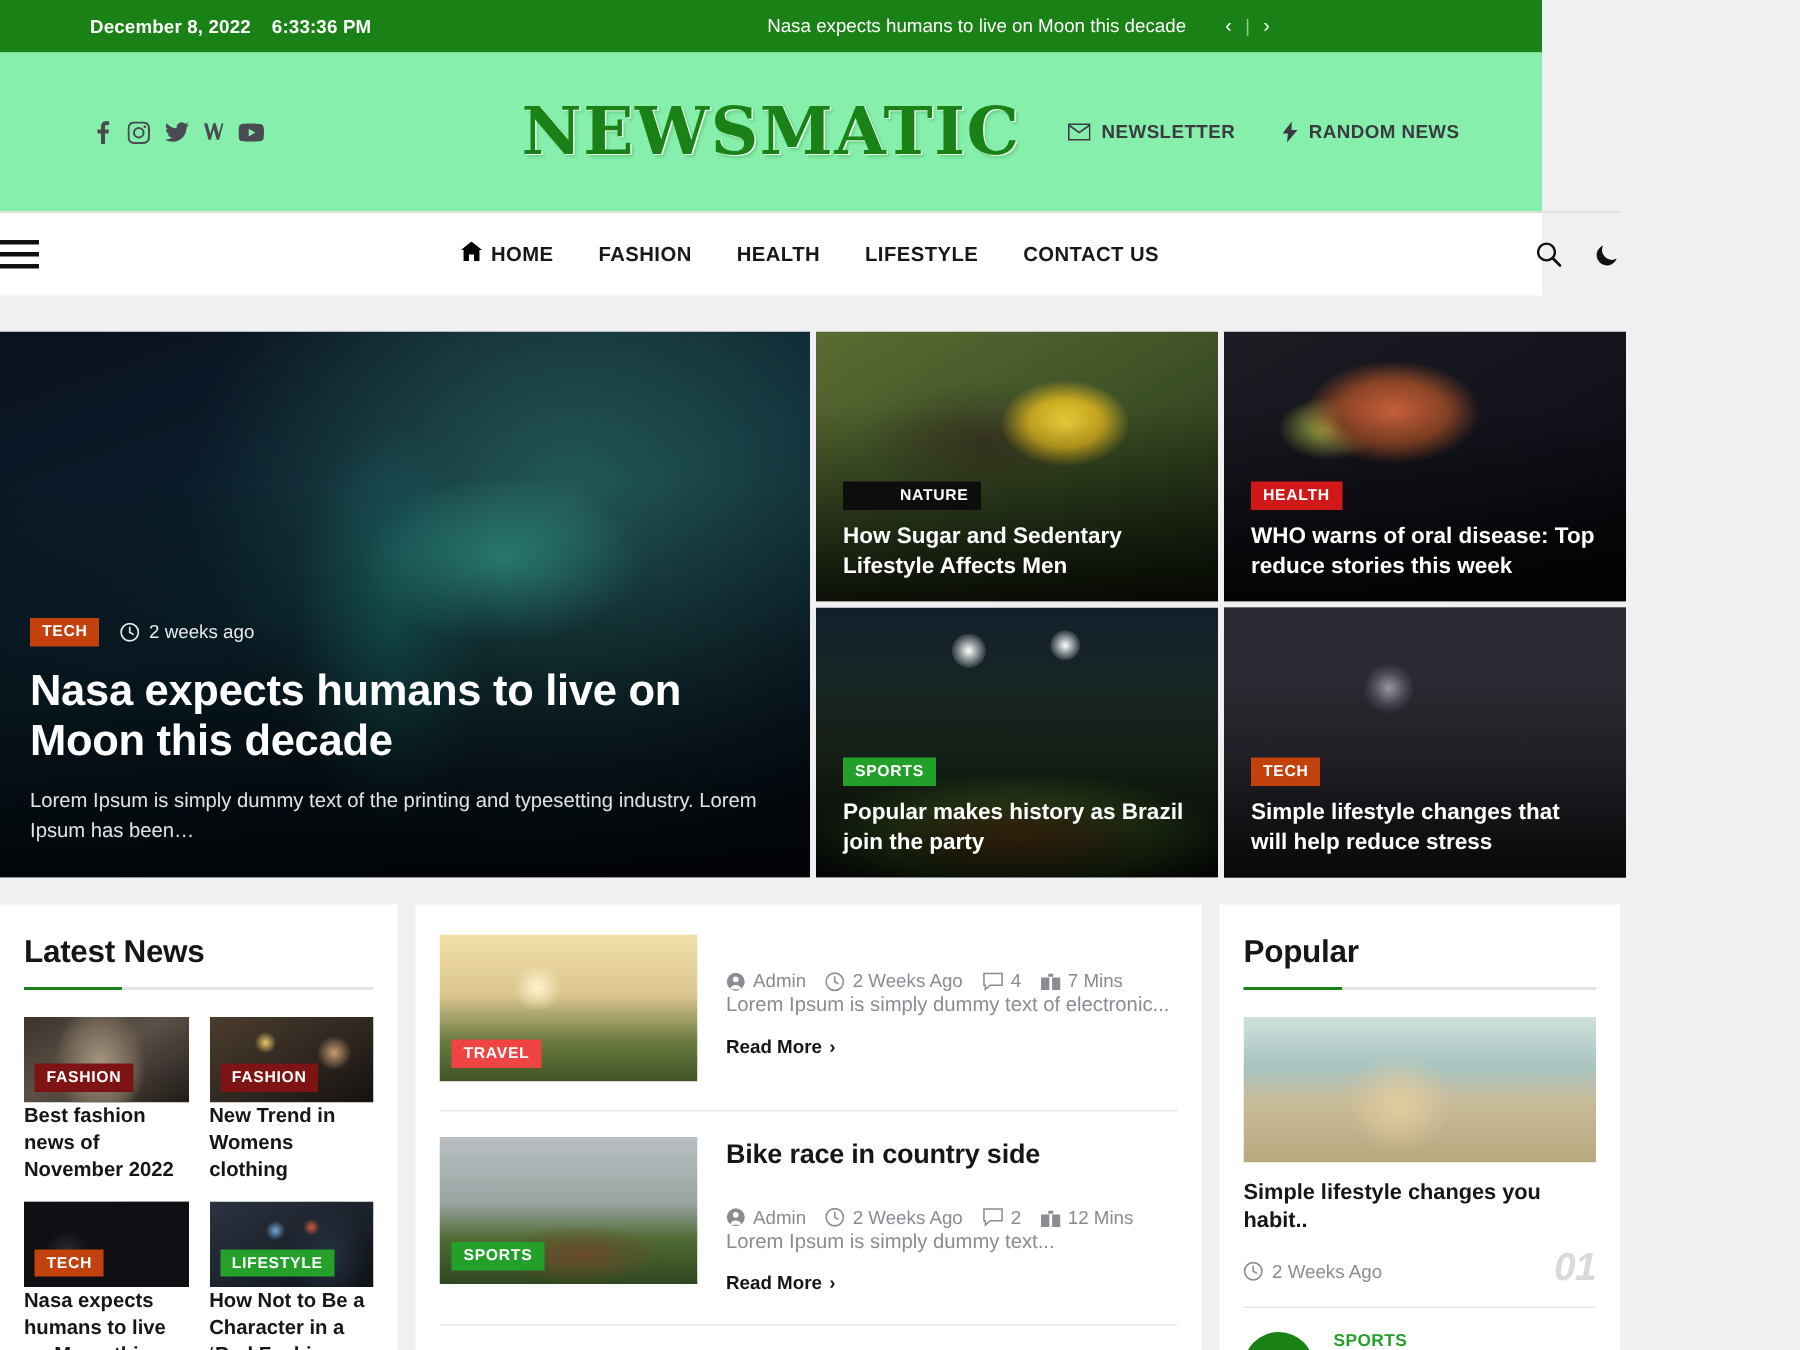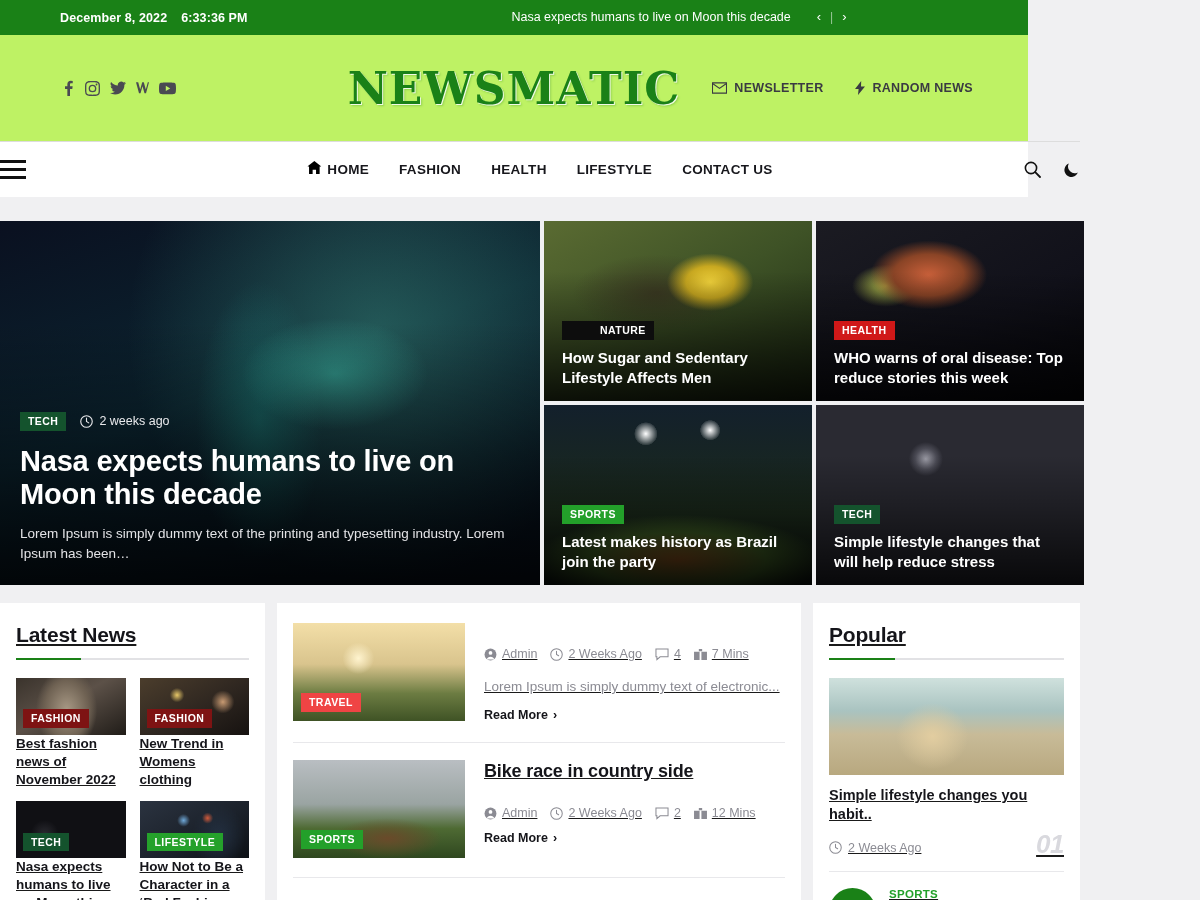--- a/index.html
+++ b/index.html
@@ -4,21 +4,21 @@
 <title>Newsmatic</title>
 <style>
   * { box-sizing: border-box; margin: 0; padding: 0; }
   html, body {
     width: 1200px; height: 900px;
     overflow: hidden;
     background: #f0f0f2;
     font-family: "Liberation Sans", sans-serif;
     color: #1a1a1a;
   }
-  .page { width: 1028px; height: 900px; position: relative; text-decoration: underline; }
+  .page { width: 1028px; height: 900px; position: relative; }
 
   
   .topbar {
     height: 35px; background: #1a8117; color: #fff;
     display: flex; align-items: center; position: relative;
   }
   .topbar-left {
     position: absolute; left: 60px; top: 50%; transform: translateY(-50%);
     display: flex; align-items: center; gap: 14px;
     font-size: 12.5px; font-weight: 700; letter-spacing: .1px;
@@ -28,21 +28,21 @@
     top: 50%; margin-top: -8px;
     display: flex; align-items: center; gap: 0;
     padding-left: 330px;
   }
   .ticker-text { font-size: 12.5px; font-weight: 400; white-space: nowrap; }
   .ticker-nav { display: flex; align-items: center; gap: 9px; margin-left: 26px; font-size: 13px; }
   .ticker-nav span { cursor: pointer; line-height: 1; }
   .ticker-nav .bar { opacity: .55; font-size: 12px; }
 
   
-  .header { background: #bef264; height: 106px; position: relative; }
+  .header { background: #86efac; height: 106px; position: relative; }
   .socials {
     position: absolute; left: 62px; top: 50%; transform: translateY(-50%);
     display: flex; align-items: center; gap: 10px;
   }
   .socials svg { display: block; fill: #4a4a52; }
   .logo {
     position: absolute; left: 50%; top: 50%;
     transform: translate(-50%, -50%);
     font-family: "DejaVu Serif", serif;
     font-size: 44px; font-weight: 700;
@@ -97,21 +97,21 @@
     background: linear-gradient(to top, rgba(0,0,0,.80) 0%, rgba(0,0,0,.28) 45%, rgba(0,0,0,0) 72%);
   }
   .tile-main { grid-row: span 2; }
   .tile-body { position: absolute; left: 0; right: 0; bottom: 0; padding: 16px 18px 14px; }
   .tile-main .tile-body { padding: 0 20px 20px; }
   .badge {
     display: inline-block; padding: 4px 8px 3px;
     font-size: 10.5px; font-weight: 700; color: #fff;
     letter-spacing: .45px; line-height: 1.1; vertical-align: middle;
   }
-  .badge-tech { background: #14532d; }
+  .badge-tech { background: #c2410c; }
   .badge-nature { background: #0d0d0d; padding-left: 38px; }
   .badge-health { background: #d01818; }
   .badge-sports { background: #23a02a; }
   .badge-travel { background: #ef4444; }
   .badge-fashion { background: #7e1313; }
   .badge-lifestyle { background: #25a12b; }
   .meta-row {
     display: flex; align-items: center; gap: 14px; margin-bottom: 14px;
   }
   .hero-date {
@@ -166,21 +166,21 @@
   .post-title {
     font-size: 18px; font-weight: 700; line-height: 1.25;
     color: #15151a; letter-spacing: -.15px;
   }
   .post-meta {
     display: flex; align-items: center; gap: 13px;
     margin-top: 24px; font-size: 12.5px; color: #8b8b93;
   }
   .post-meta span { display: flex; align-items: center; gap: 5px; }
   .post-meta svg { fill: #8b8b93; display: block; }
-  .post-excerpt { margin-top: 17px; font-size: 13.5px; color: #8b8b93; line-height: 1.4; }
+  .post-excerpt { margin-top: 0; font-size: 13.5px; color: #8b8b93; line-height: 1.4; }
   .read-more {
     margin-top: 11px; font-size: 12.5px; font-weight: 700;
     color: #15151a; cursor: pointer; display: inline-flex;
     align-items: center; gap: 5px;
   }
 
   
   .pop-hero { cursor: pointer; }
   .pop-img { width: 100%; height: 97px; overflow: hidden; }
   .pop-title { margin-top: 11px; font-size: 14.5px; font-weight: 700; line-height: 1.3; color: #15151a; }
@@ -422,21 +422,21 @@
         <span class="badge badge-health">HEALTH</span>
         <h3>WHO warns of oral disease: Top reduce stories this week</h3>
       </span>
     </a>
 
     <a class="tile tile-sm">
       <span class="img im-stadium"></span>
       <span class="shade"></span>
       <span class="tile-body">
         <span class="badge badge-sports">SPORTS</span>
-        <h3>Latest makes history as Brazil join the party</h3>
+        <h3>Popular makes history as Brazil join the party</h3>
       </span>
     </a>
 
     <a class="tile tile-sm">
       <span class="img im-phone"></span>
       <span class="shade"></span>
       <span class="tile-body">
         <span class="badge badge-tech">TECH</span>
         <h3>Simple lifestyle changes that will help reduce stress</h3>
       </span>
@@ -558,20 +558,21 @@
                 </svg>
               <span>2</span>
             </span>
             <span>
               <svg width="13" height="12" viewBox="0 0 14 13">
                   <path d="M0 4h6v9H0zM8 4h6v9H8zM5.2 1.2h3.6v2.2H5.2z"></path>
                 </svg>
               <span>12 Mins</span>
             </span>
           </div>
+          <p class="post-excerpt">Lorem Ipsum is simply dummy text...</p>
           <div class="read-more">
             <span>Read More</span>
             <span>›</span>
           </div>
         </div>
       </article>
 
       <article class="post">
         
         

